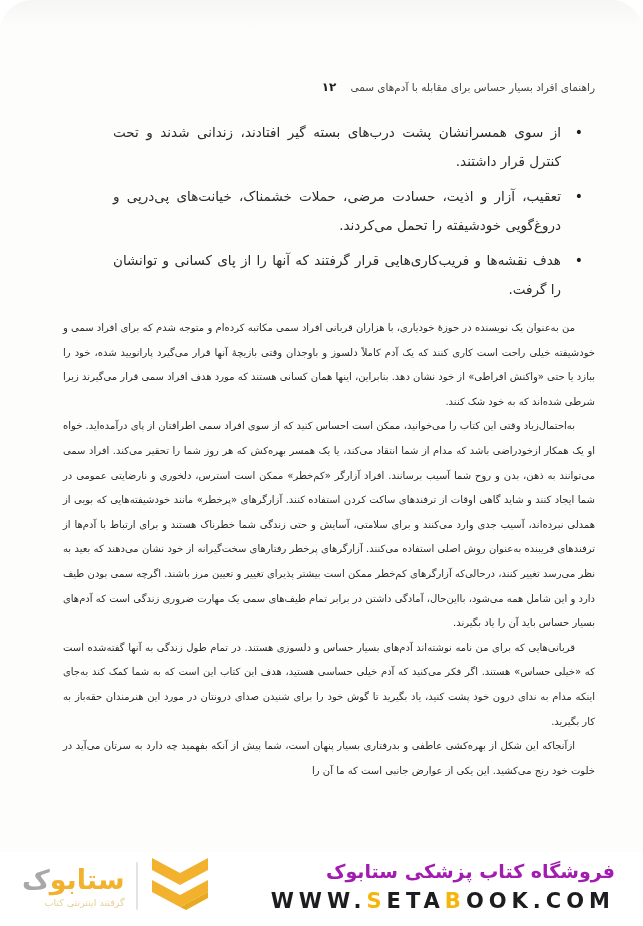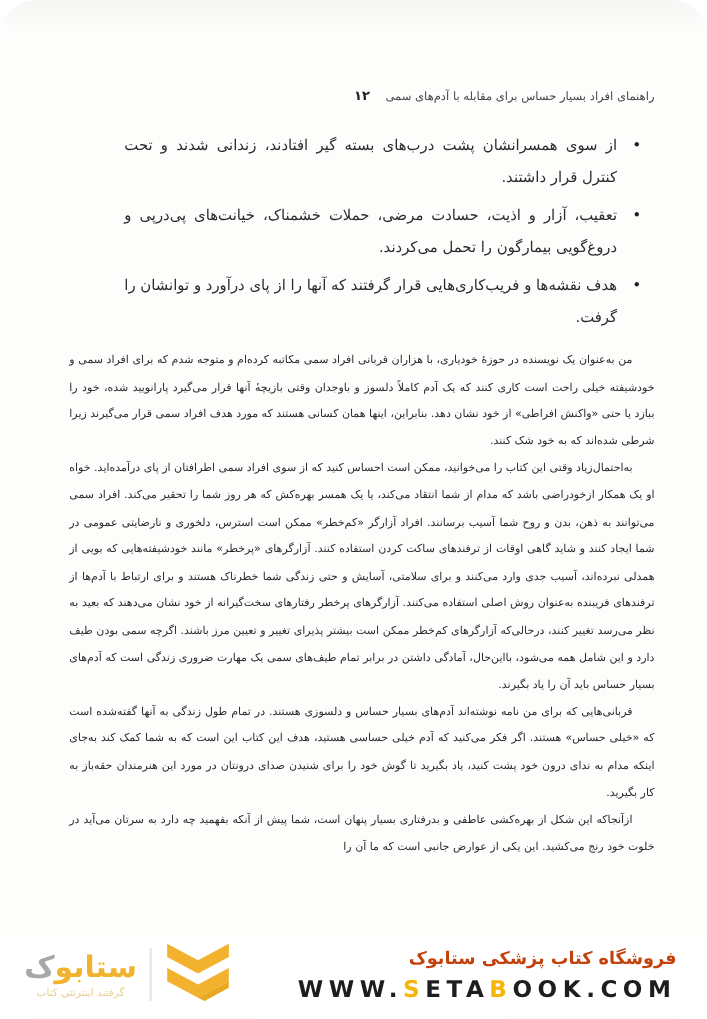--- a/index.html
+++ b/index.html
@@ -75,39 +75,39 @@
     left: 0; right: 0; bottom: 0;
     height: 74px;
     background: #ffffff;
     display: flex;
     align-items: center;
     justify-content: space-between;
     padding: 4px 28px 10px 22px;
   }
 
   .logo-cluster { display: flex; align-items: center; gap: 12px; }
-  .brand-block { display: flex; flex-direction: column; align-items: center; }
+  .brand-block { display: flex; flex-direction: column; }
   .brand-word { direction: rtl; font-size: 27px; font-weight: bold; line-height: 30px; }
   .brand-word .brand-yellow { color: #f2b22d; }
   .brand-word .brand-gray { color: #a8a8a8; }
   .brand-tagline { font-size: 9.5px; color: #e7cf95; margin-top: 2px; direction: rtl; }
   .logo-divider { width: 2px; height: 48px; background: #e3e3e0; border-radius: 1px; }
   .chevron-icon { display: block; }
 
   .store-cluster {
     display: flex;
     flex-direction: column;
     align-items: flex-end;
     gap: 7px;
   }
   .store-name {
     direction: rtl;
-    font-size: 16px;
+    font-size: 19px;
     font-weight: bold;
-    color: #c2410c;
+    color: #a21caf;
   }
   .site-url {
     font-size: 21px;
     font-weight: bold;
     letter-spacing: 5px;
     color: #1d1d1f;
     white-space: nowrap;
   }
   .site-url .hl { color: #f5b50a; }
 </style>
@@ -122,25 +122,25 @@
 
   <div class="content">
 
     <div class="bullet-list">
       <div class="bullet-item">
         <span class="marker">•</span>
         <span class="b-text">از سوی همسرانشان پشت درب‌های بسته گیر افتادند، زندانی شدند و تحت کنترل قرار داشتند.</span>
       </div>
       <div class="bullet-item">
         <span class="marker">•</span>
-        <span class="b-text">تعقیب، آزار و اذیت، حسادت مرضی، حملات خشمناک، خیانت‌های پی‌درپی و دروغ‌گویی بیمارگون را تحمل می‌کردند.</span>
+        <span class="b-text">تعقیب، آزار و اذیت، حسادت مرضی، حملات خشمناک، خیانت‌های پی‌درپی و دروغ‌گویی خودشیفته را تحمل می‌کردند.</span>
       </div>
       <div class="bullet-item">
         <span class="marker">•</span>
-        <span class="b-text">هدف نقشه‌ها و فریب‌کاری‌هایی قرار گرفتند که آنها را از پای درآورد و توانشان را گرفت.</span>
+        <span class="b-text">هدف نقشه‌ها و فریب‌کاری‌هایی قرار گرفتند که آنها را از پای کسانی و توانشان را گرفت.</span>
       </div>
     </div>
 
     <div class="paragraphs">
       <p>من به‌عنوان یک نویسنده در حوزهٔ خودیاری، با هزاران قربانی افراد سمی مکاتبه کرده‌ام و متوجه شدم که برای افراد سمی و خودشیفته خیلی راحت است کاری کنند که یک آدم کاملاً دلسوز و باوجدان وقتی بازیچهٔ آنها قرار می‌گیرد پارانویید شده، خود را ببازد یا حتی «واکنش افراطی» از خود نشان دهد. بنابراین، اینها همان کسانی هستند که مورد هدف افراد سمی قرار می‌گیرند زیرا شرطی شده‌اند که به خود شک کنند.</p>
       <p>به‌احتمال‌زیاد وقتی این کتاب را می‌خوانید، ممکن است احساس کنید که از سوی افراد سمی اطرافتان از پای درآمده‌اید. خواه او یک همکار ازخودراضی باشد که مدام از شما انتقاد می‌کند، یا یک همسر بهره‌کش که هر روز شما را تحقیر می‌کند. افراد سمی می‌توانند به ذهن، بدن و روح شما آسیب برسانند. افراد آزارگر «کم‌خطر» ممکن است استرس، دلخوری و نارضایتی عمومی در شما ایجاد کنند و شاید گاهی اوقات از ترفندهای ساکت کردن استفاده کنند. آزارگرهای «پرخطر» مانند خودشیفته‌هایی که بویی از همدلی نبرده‌اند، آسیب جدی وارد می‌کنند و برای سلامتی، آسایش و حتی زندگی شما خطرناک هستند و برای ارتباط با آدم‌ها از ترفندهای فریبنده به‌عنوان روش اصلی استفاده می‌کنند. آزارگرهای پرخطر رفتارهای سخت‌گیرانه از خود نشان می‌دهند که بعید به نظر می‌رسد تغییر کنند، درحالی‌که آزارگرهای کم‌خطر ممکن است بیشتر پذیرای تغییر و تعیین مرز باشند. اگرچه سمی بودن طیف دارد و این شامل همه می‌شود، بااین‌حال، آمادگی داشتن در برابر تمام طیف‌های سمی یک مهارت ضروری زندگی است که آدم‌های بسیار حساس باید آن را یاد بگیرند.</p>
       <p>قربانی‌هایی که برای من نامه نوشته‌اند آدم‌های بسیار حساس و دلسوزی هستند. در تمام طول زندگی به آنها گفته‌شده است که «خیلی حساس» هستند. اگر فکر می‌کنید که آدم خیلی حساسی هستید، هدف این کتاب این است که به شما کمک کند به‌جای اینکه مدام به ندای درون خود پشت کنید، یاد بگیرید تا گوش خود را برای شنیدن صدای درونتان در مورد این هنرمندان حقه‌باز به کار بگیرید.</p>
       <p>ازآنجاکه این شکل از بهره‌کشی عاطفی و بدرفتاری بسیار پنهان است، شما پیش از آنکه بفهمید چه دارد به سرتان می‌آید در خلوت خود رنج می‌کشید. این یکی از عوارض جانبی است که ما آن را</p>
     </div>
 

